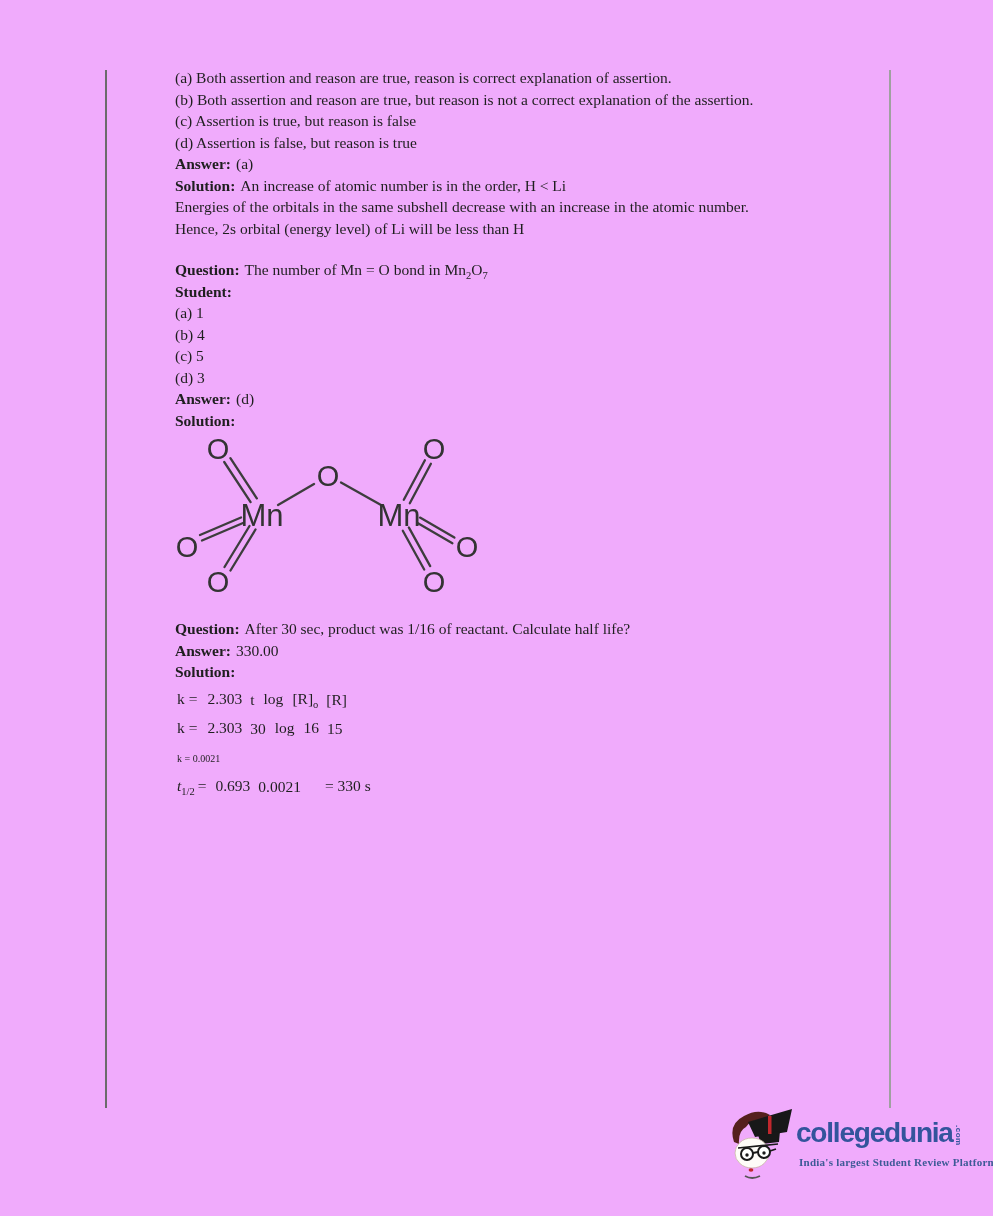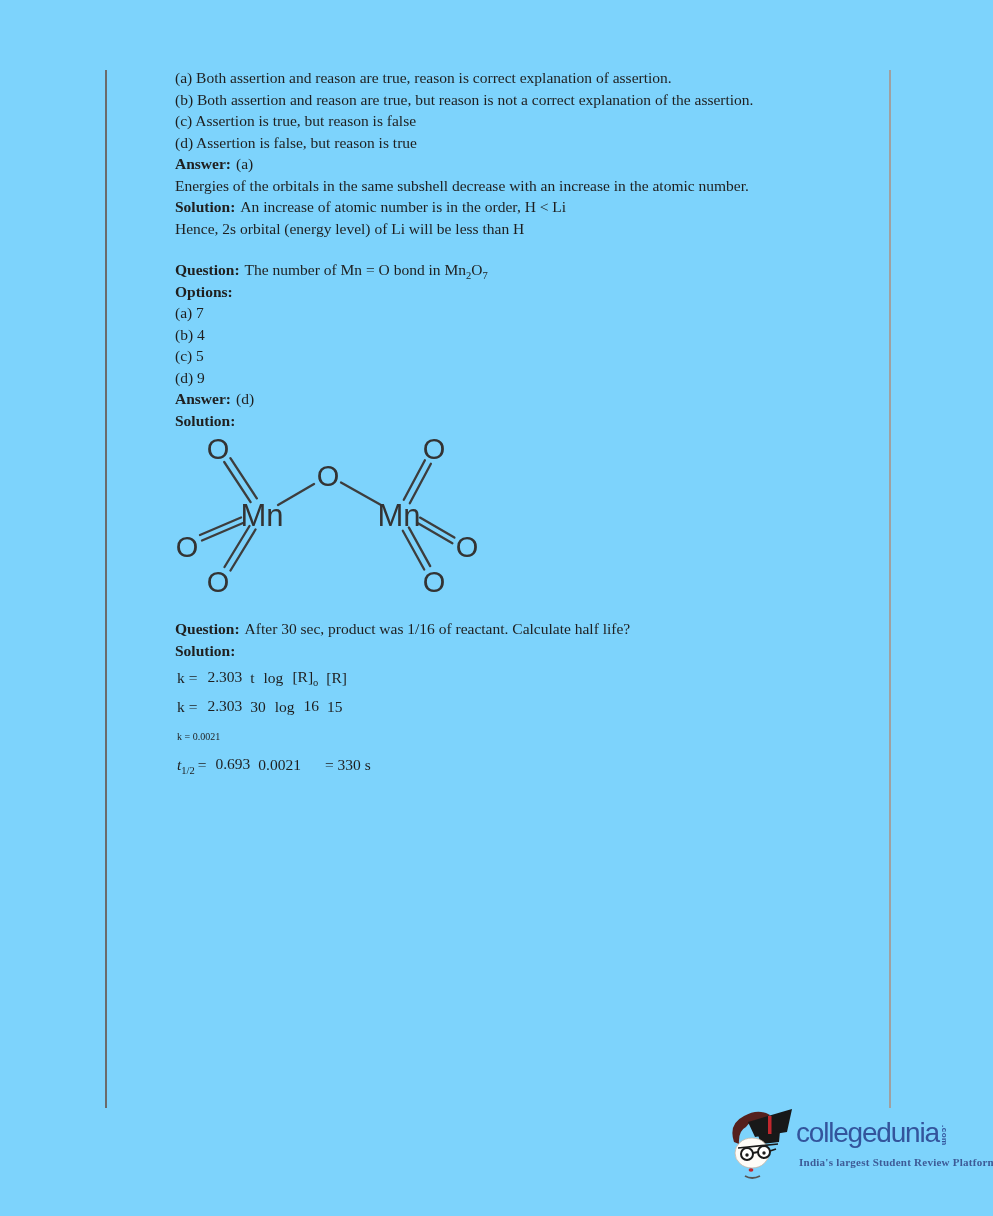--- a/index.html
+++ b/index.html
@@ -1,21 +1,21 @@
 <!DOCTYPE html>
 <html><head>
 <meta charset="utf-8">
 <style>
   * { box-sizing: border-box; }
   html, body { margin: 0; padding: 0; background: #fff; }
   .page {
     position: relative;
     width: 993px;
     height: 1216px;
-    background: #7dd3fc;
+    background: #f0abfc;
     overflow: hidden;
     font-family: "Liberation Serif", serif;
     color: #1f1f1f;
   }
   .border-left {
     position: absolute; left: 105px; top: 70px;
     width: 2px; height: 1038px; background: #6b6b6b;
   }
   .border-right {
     position: absolute; left: 889px; top: 70px;
@@ -60,21 +60,21 @@
   .eq .lhs { margin-right: 2px; }
   .eq .rhs { margin-left: 16px; }
   .eq i { font-family: "Liberation Serif", serif; }
 
   
   .footer-logo { position: absolute; left: 726px; top: 1104px; width: 245px; height: 95px; }
   .mascot { position: absolute; left: 0; top: 2px; width: 70px; height: 85px; }
   .brand-row { position: absolute; left: 70px; top: 14px; display: flex; align-items: flex-start; }
   .brand {
     font-family: "Liberation Sans", sans-serif;
-    font-weight: normal; font-size: 28px; letter-spacing: -1.2px;
+    font-weight: bold; font-size: 28px; letter-spacing: -1.2px;
     color: #33549c; line-height: 30px;
   }
   .brand-suffix {
     font-family: "Liberation Sans", sans-serif;
     writing-mode: vertical-rl;
     font-size: 8px; font-weight: bold; color: #33549c;
     margin-top: 7px; margin-left: 1px; letter-spacing: 0.5px;
   }
   .tagline {
     position: absolute; left: 73px; top: 52px;
@@ -90,32 +90,32 @@
   <div class="border-left"></div>
   <div class="border-right"></div>
 
   <div class="content">
 
     <p class="ln">(a) Both assertion and reason are true, reason is correct explanation of assertion.</p>
     <p class="ln">(b) Both assertion and reason are true, but reason is not a correct explanation of the assertion.</p>
     <p class="ln">(c) Assertion is true, but reason is false</p>
     <p class="ln">(d) Assertion is false, but reason is true</p>
     <p class="ln"><span class="b">Answer:</span><span>(a)</span></p>
+    <p class="ln"><span class="b">Solution:</span><span>An increase of atomic number is in the order, H &lt; Li</span></p>
     <p class="ln">Energies of the orbitals in the same subshell decrease with an increase in the atomic number.</p>
-    <p class="ln"><span class="b">Solution:</span><span>An increase of atomic number is in the order, H &lt; Li</span></p>
     <p class="ln">Hence, 2s orbital (energy level) of Li will be less than H</p>
 
     <div class="gap-q2"></div>
 
     <p class="ln"><span class="b">Question:</span><span>The number of Mn = O bond in Mn</span><sub>2</sub><span>O</span><sub>7</sub></p>
-    <p class="ln"><span class="b">Options:</span></p>
-    <p class="ln">(a) 7</p>
+    <p class="ln"><span class="b">Student:</span></p>
+    <p class="ln">(a) 1</p>
     <p class="ln">(b) 4</p>
     <p class="ln">(c) 5</p>
-    <p class="ln">(d) 9</p>
+    <p class="ln">(d) 3</p>
     <p class="ln"><span class="b">Answer:</span><span>(d)</span></p>
     <p class="ln"><span class="b">Solution:</span></p>
 
     <svg class="molecule" viewBox="0 0 315 173">
       <g>
 
         <line x1="54.2" y1="31.0" x2="80.6" y2="71.1"></line>
         <line x1="60.4" y1="27.2" x2="86.8" y2="67.3"></line>
 
         <line x1="108" y1="74" x2="144" y2="53"></line>
@@ -146,20 +146,21 @@
         <text class="atom-o" x="17" y="126">O</text>
         <text class="atom-o" x="48" y="161">O</text>
         <text class="atom-o" x="297" y="126">O</text>
         <text class="atom-o" x="264" y="161">O</text>
       </g>
     </svg>
 
     <div class="gap-q3"></div>
 
     <p class="ln"><span class="b">Question:</span><span>After 30 sec, product was 1/16 of reactant. Calculate half life?</span></p>
+    <p class="ln"><span class="b">Answer:</span><span>330.00</span></p>
     <p class="ln"><span class="b">Solution:</span></p>
 
     <div class="eq eq-1">
       <span class="lhs">k =</span>
       <span class="frac">
         <span class="fn">2.303</span>
         <span class="bar"></span>
         <span class="fd">t</span>
       </span>
       <span class="op">log</span>

